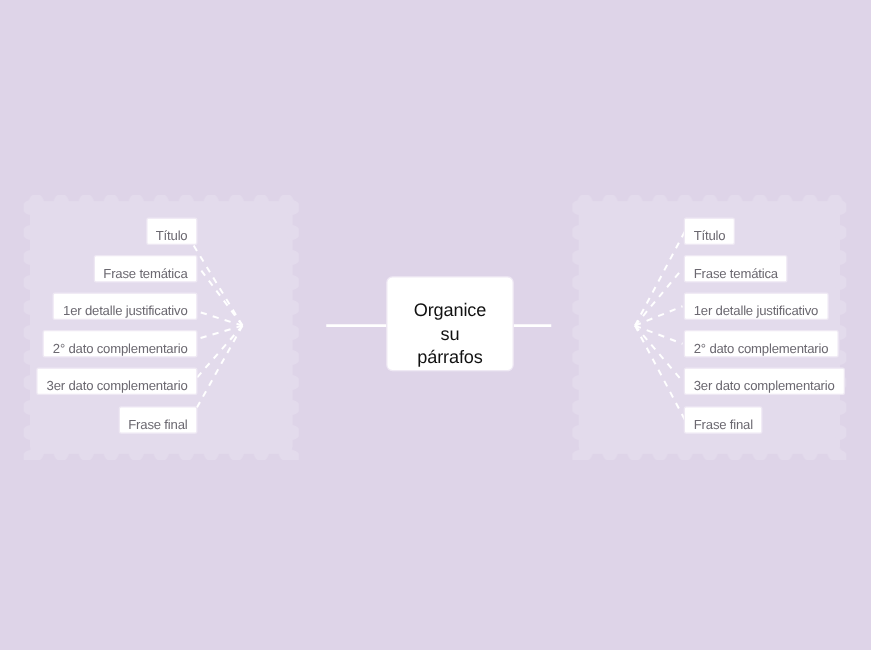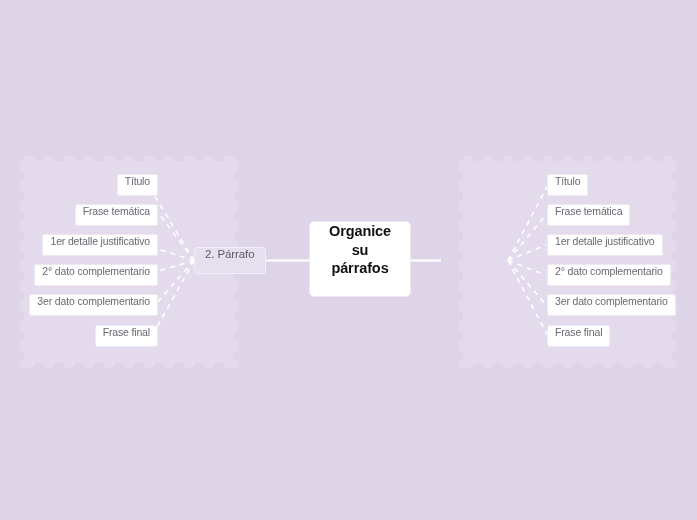--- a/index.html
+++ b/index.html
@@ -71,35 +71,35 @@
     height: 520px;
     pointer-events: none;
   }
 
   
   .node {
     position: absolute;
     box-sizing: border-box;
     white-space: nowrap;
     display: flex;
-    align-items: flex-start;
+    align-items: flex-end;
   }
 
   .center-node {
     left: 309px;
     top: 221px;
     width: 102px;
     height: 76px;
     background: #ffffff;
     border: 1px solid #efe9f4;
     border-radius: 5px;
     justify-content: center;
     text-align: center;
     font-size: 14.5px;
-    font-weight: bold;
+    font-weight: normal;
     color: #111111;
     line-height: 1.28;
     letter-spacing: -0.1px;
   }
 
   .branch-node {
     height: 27px;
     background: #e6e0ee;
     border: 1px solid #f2eef7;
     border-radius: 3px;
@@ -163,23 +163,20 @@
   </svg>
 
   <div class="node center-node">
     <div>
       <div>Organice</div>
       <div>su</div>
       <div>párrafos</div>
     </div>
   </div>
 
-  <div class="node branch-node branch-left">
-    <span>2. Párrafo</span>
-  </div>
 
 
   <div class="node leaf leaf-left" style="right:539px; top:174px;">
     <span>Título</span>
   </div>
   <div class="node leaf leaf-left" style="right:539px; top:204px;">
     <span>Frase temática</span>
   </div>
   <div class="node leaf leaf-left" style="right:539px; top:234px;">
     <span>1er detalle justificativo</span>

